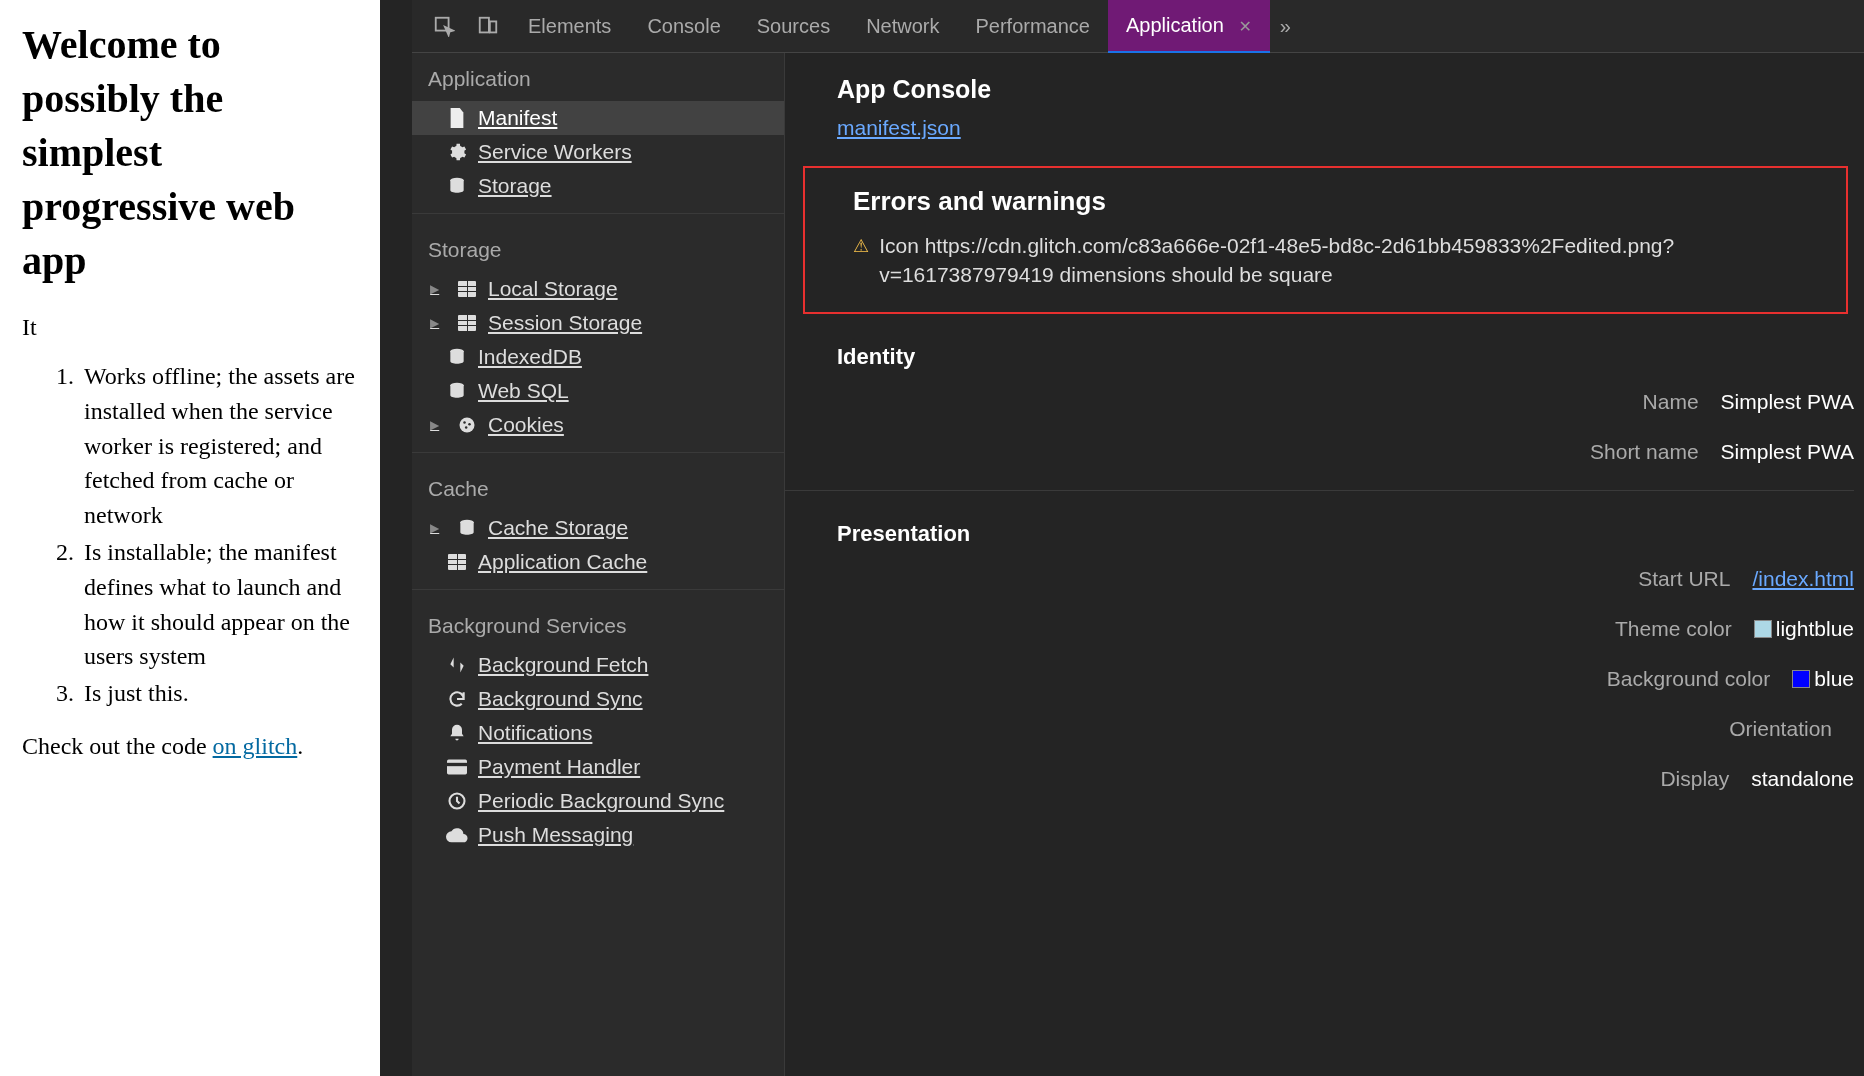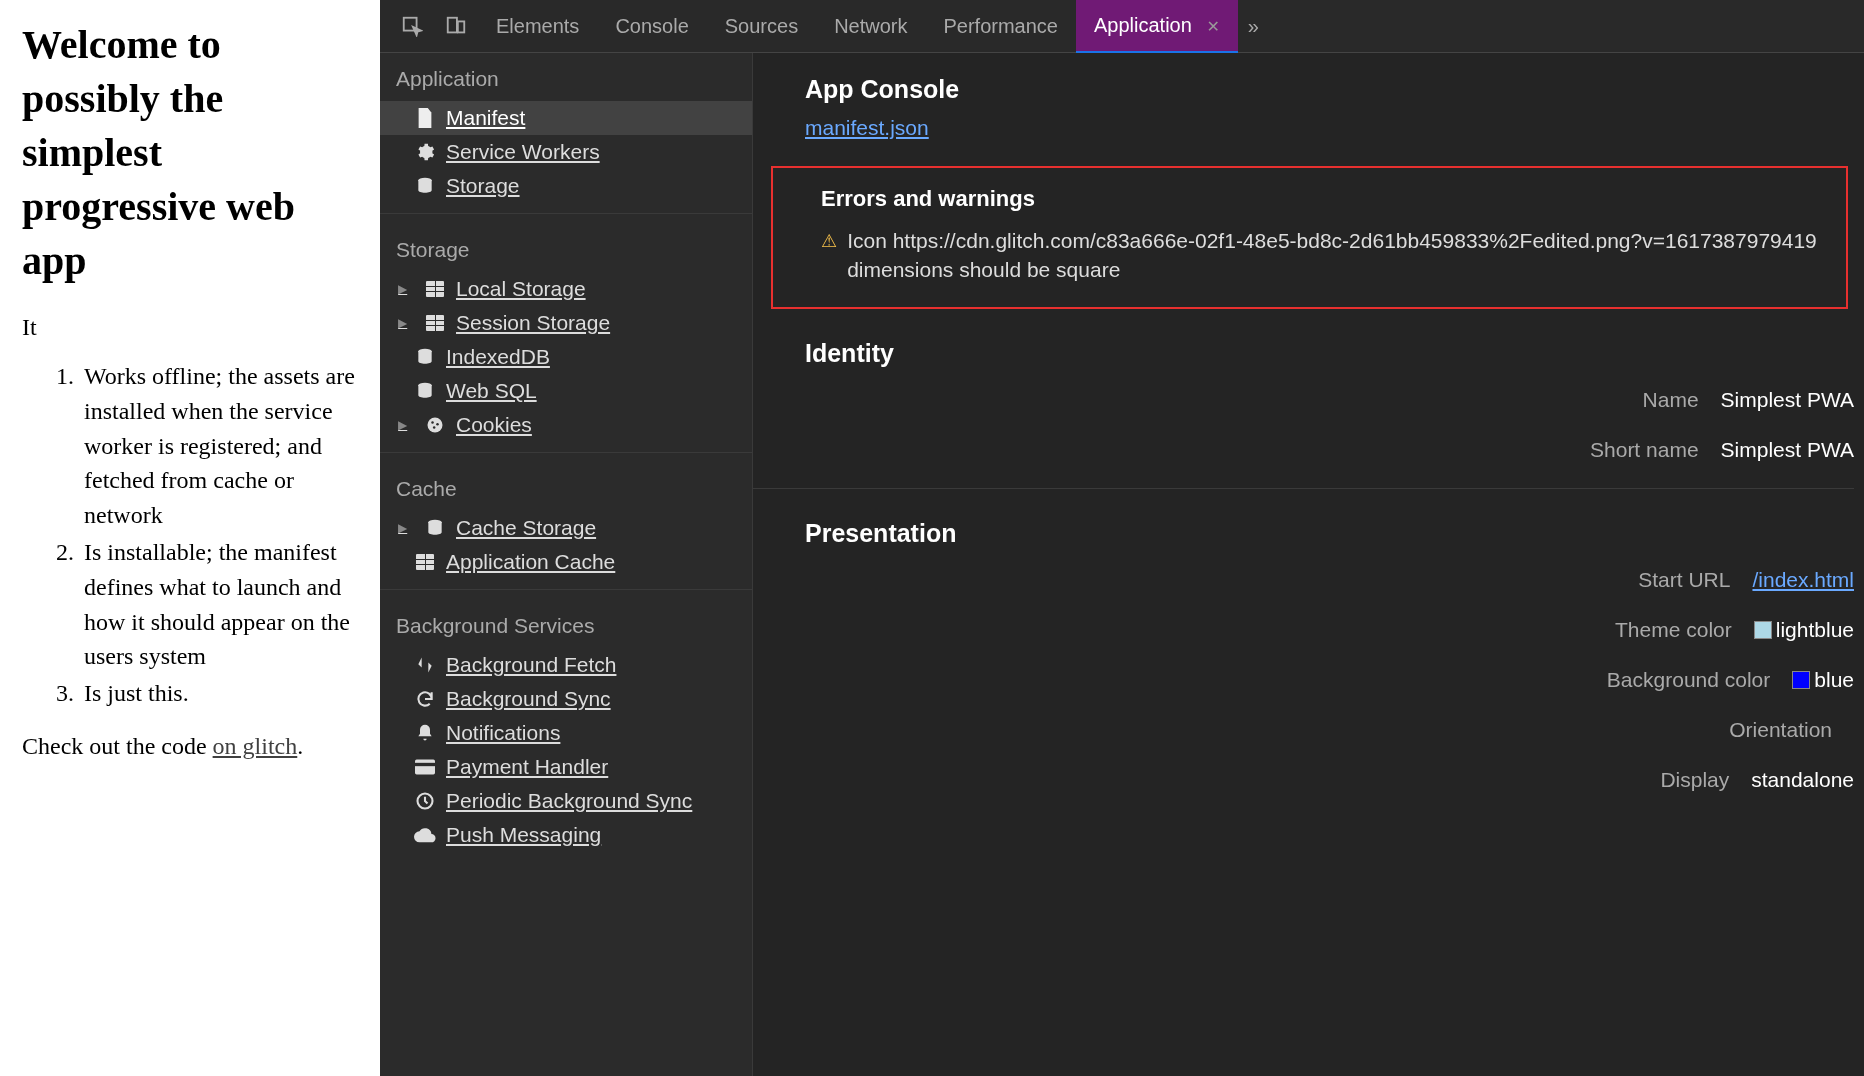--- a/index.html
+++ b/index.html
@@ -3,23 +3,23 @@
 <meta charset="utf-8">
 <style>
 * { margin: 0; padding: 0; box-sizing: border-box; }
 body { font-family: -apple-system, BlinkMacSystemFont, "Segoe UI", Roboto, sans-serif; display: flex; width: 1864px; height: 1076px; overflow: hidden; }
 .page-content { width: 380px; background: #fff; padding: 18px 22px; font-family: Georgia, "Times New Roman", serif; color: #000; }
 .page-content h1 { font-size: 40px; font-weight: bold; line-height: 1.35; margin-bottom: 26px; }
 .page-content p { font-size: 24px; margin-bottom: 18px; }
 .page-content ol { padding-left: 58px; font-size: 24px; line-height: 1.45; }
 .page-content ol li { margin-bottom: 2px; padding-left: 4px; }
 .page-content .footer-text { font-size: 24px; margin-top: 22px; }
-.page-content a { color: #404040; text-decoration: underline; }
-
-.devtools { flex: 1; display: flex; flex-direction: column; background: #242424; color: #ccc; font-family: -apple-system, BlinkMacSystemFont, "Segoe UI", sans-serif; }
+.page-content a { color: #0369a1; text-decoration: underline; }
+
+.devtools { flex: 1; display: flex; flex-direction: column; background: #242424; color: #ccc; font-family: -apple-system, BlinkMacSystemFont, "Segoe UI", sans-serif; padding-left: 32px; }
 .dt-tabs { display: flex; align-items: center; height: 53px; background: #292929; border-bottom: 1px solid #444; padding: 0 10px; font-size: 20px; }
 .dt-tab-icon { width: 26px; height: 26px; margin: 0 9px; display: flex; align-items: center; justify-content: center; cursor: pointer; color: #aaa; }
 .dt-tab { padding: 14px 18px; color: #aaa; cursor: pointer; white-space: nowrap; }
 .dt-tab.active { background: #701a75; color: #fff; border-bottom: 2px solid #1a73e8; }
 .dt-tab.active .tab-close { margin-left: 9px; color: #999; font-size: 16px; }
 .dt-tabs-right { margin-left: auto; display: flex; align-items: center; gap: 14px; }
 .issues-badge { display: flex; align-items: center; gap: 7px; background: #333; border: 1px solid #555; border-radius: 3px; padding: 3px 10px; color: #ddd; font-size: 18px; }
 .issues-badge .issues-icon { width: 18px; height: 14px; background: #4e97f5; border-radius: 2px; }
 
 .dt-body { flex: 1; display: flex; overflow: hidden; }
@@ -28,24 +28,24 @@
 .sb-item { display: flex; align-items: center; gap: 10px; padding: 5px 16px 5px 34px; cursor: pointer; color: #ddd; text-decoration: underline; }
 .sb-item.selected { background: #424242; color: #fff; }
 .sb-item .tri { width: 12px; display: inline-block; color: #888; font-size: 12px; margin-left: -16px; margin-right: 4px; }
 .sb-item .ico { width: 22px; height: 22px; display: flex; align-items: center; justify-content: center; color: #ddd; }
 .sb-sep { height: 1px; background: #3a3a3a; margin: 10px 0; }
 
 .dt-main { flex: 1; background: #242424; overflow-y: auto; padding: 22px 10px 22px 52px; color: #ddd; position: relative; }
 .main-title { font-size: 25px; font-weight: 600; color: #fff; margin-bottom: 12px; }
 .manifest-link { color: #6aa9ff; text-decoration: underline; font-size: 21px; cursor: pointer; }
 .errors-box { border: 2px solid #e8302f; margin-top: 26px; padding: 18px 14px 22px; margin-left: -34px; margin-right: 6px; }
-.errors-title { font-size: 22px; font-weight: 600; color: #fff; margin-bottom: 14px; padding-left: 34px; }
+.errors-title { font-size: 26px; font-weight: 600; color: #fff; margin-bottom: 14px; padding-left: 34px; }
 .warn-row { display: flex; gap: 10px; padding-left: 34px; font-size: 21px; color: #ddd; line-height: 1.4; }
 .warn-row .warn-icon { color: #f8c24b; font-size: 18px; flex-shrink: 0; margin-top: 3px; }
-.section-head { font-size: 25px; font-weight: 600; color: #fff; margin: 30px 0 20px; }
+.section-head { font-size: 22px; font-weight: 600; color: #fff; margin: 30px 0 20px; }
 .kv-row { display: flex; align-items: center; margin-bottom: 26px; font-size: 21px; justify-content: flex-end; }
 .kv-key { width: 262px; text-align: right; color: #aaa; padding-right: 22px; }
 .kv-val { color: #fff; }
 .kv-val a { color: #6aa9ff; text-decoration: underline; }
 .swatch { display: inline-block; width: 18px; height: 18px; border: 1px solid #888; vertical-align: -2px; margin-right: 4px; }
 .hr { height: 1px; background: #3a3a3a; margin: 24px 0 0 -52px; }
 
 svg { display: block; }
 </style>
 </head>

